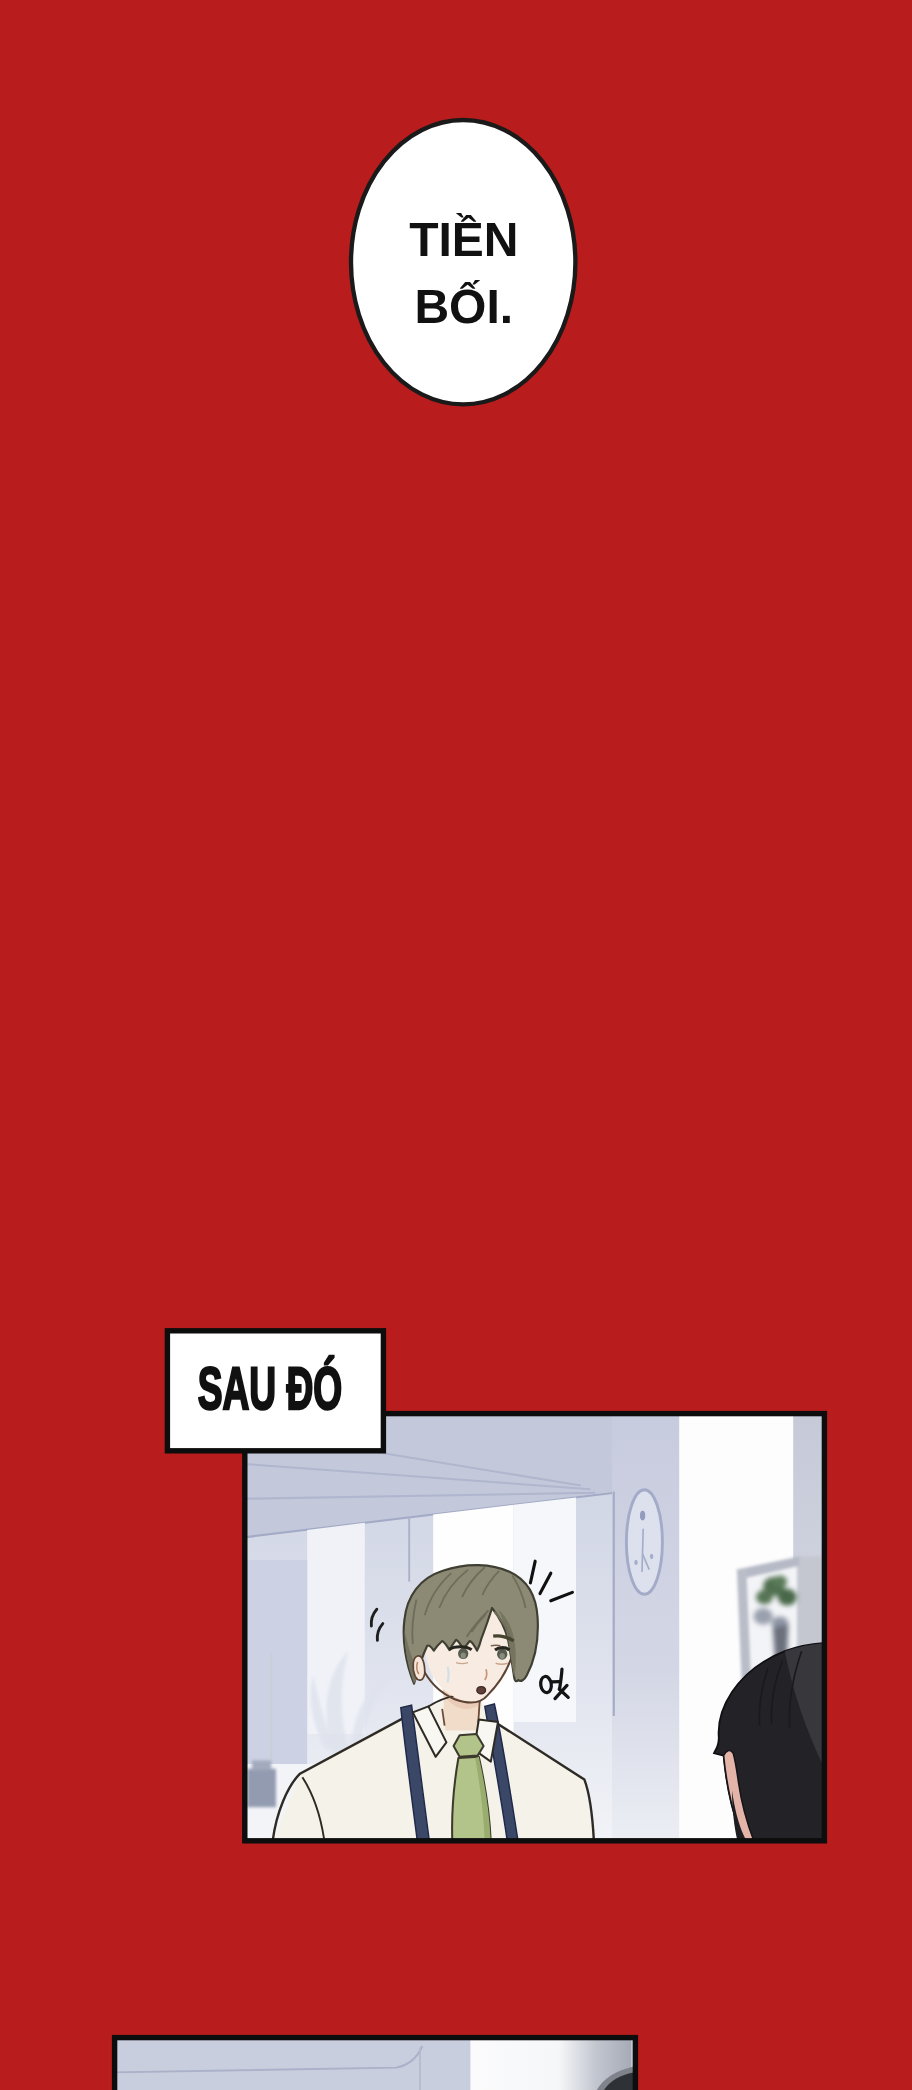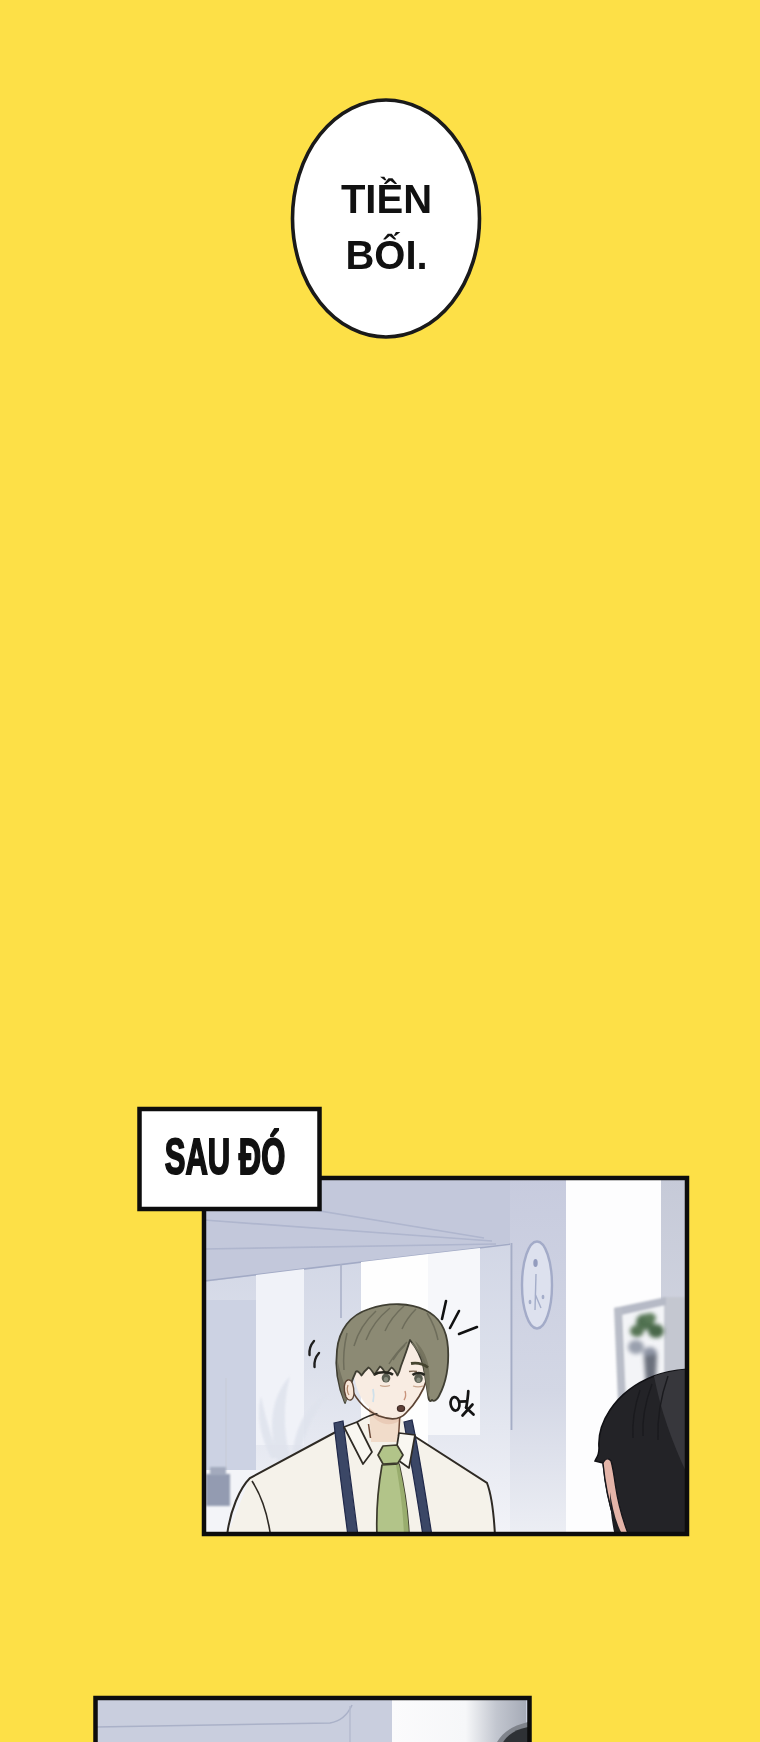--- a/index.html
+++ b/index.html
@@ -1,16 +1,16 @@
 <!DOCTYPE html>
 <html><head>
 <meta charset="utf-8">
 <style>
   html,body{margin:0;padding:0;background:#ffffff;}
-  .page{position:relative;width:760px;height:1742px;background:#fde047;overflow:hidden;font-family:"Liberation Sans",sans-serif;}
+  .page{position:relative;width:760px;height:1742px;background:#b91c1c;overflow:hidden;font-family:"Liberation Sans",sans-serif;}
   svg{position:absolute;left:0;top:0;}
 </style>
 </head>
 <body>
 <div class="page">
 <svg width="760" height="1742" viewBox="0 0 760 1742">
   <defs>
     <clipPath id="panelClip">
           <rect x="204" y="1178" width="483" height="356"></rect>
         </clipPath>

